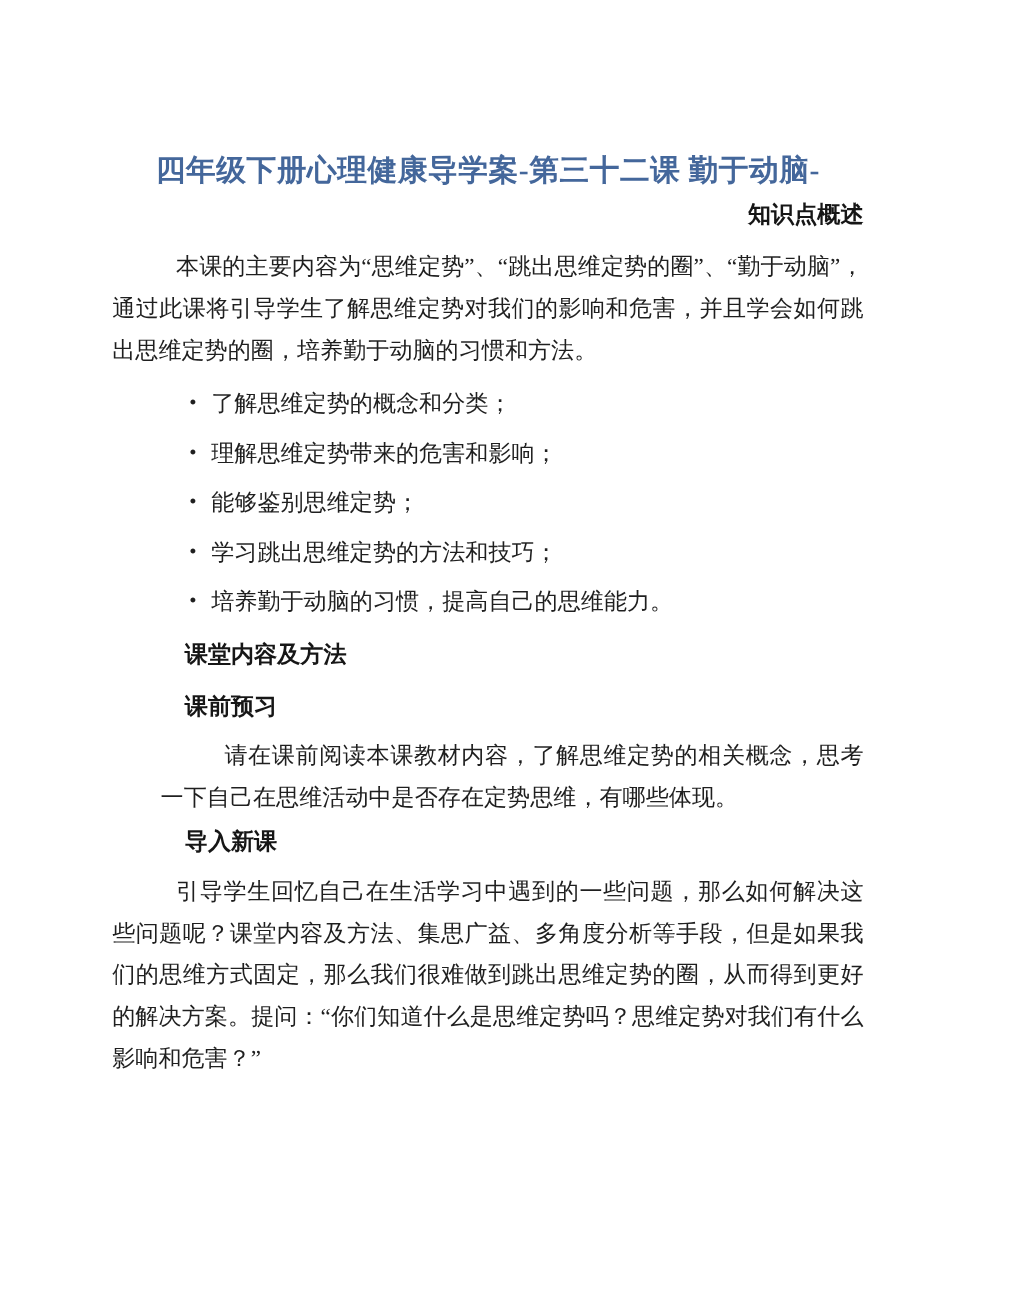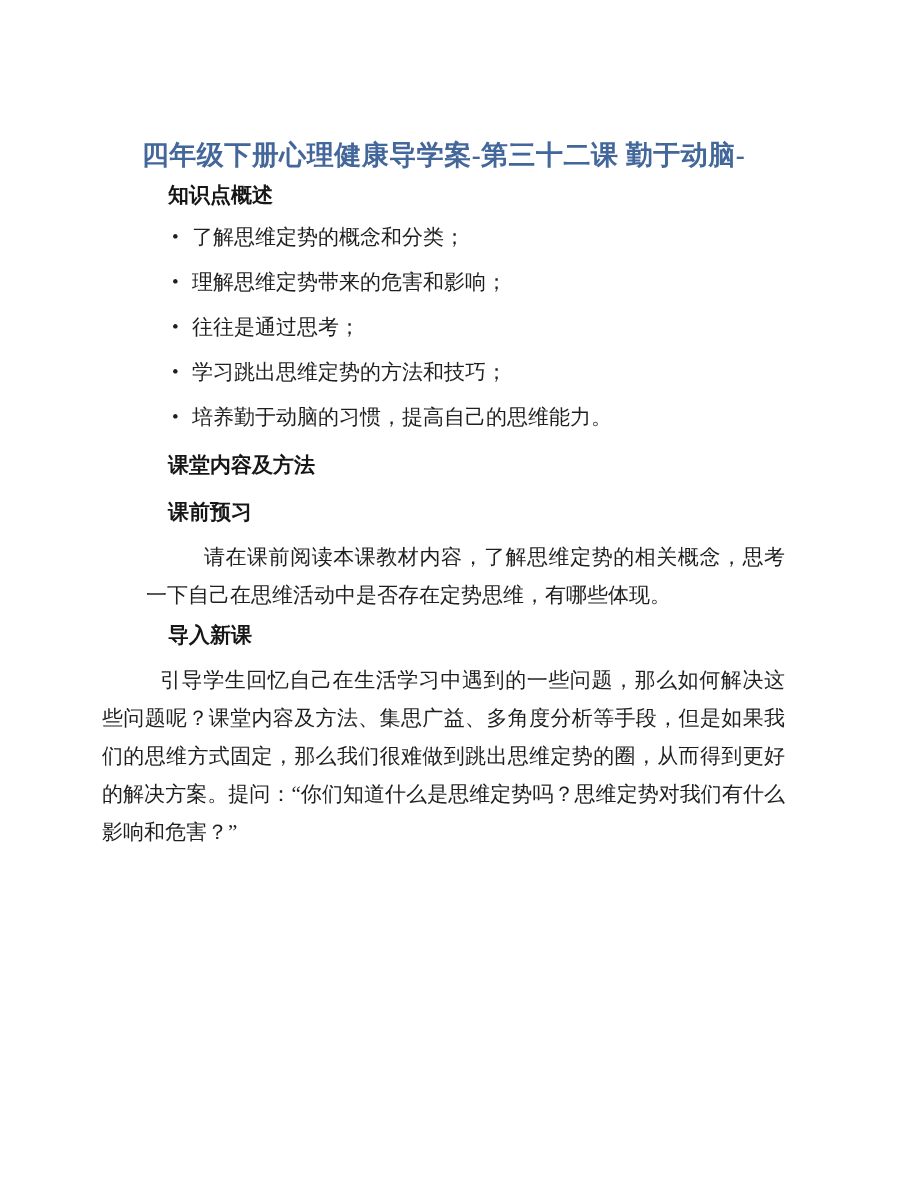--- a/index.html
+++ b/index.html
@@ -28,21 +28,21 @@
     letter-spacing: 0.5px;
   }
   .title-line { display: block; }
   .doc-heading {
     font-size: 21px;
     line-height: 24px;
     font-weight: bold;
     color: #161616;
     margin-left: 66px;
   }
-  .h-overview { margin-top: 10px; }
+  .h-overview { margin-top: 10px; text-align: right; }
   .h-goals    { margin-top: 6px;  }
   .h-method   { margin-top: 23px; }
   .h-preview  { margin-top: 23px; }
   .h-intro    { margin-top: 9px;  }
   .para {
     font-size: 21px;
     line-height: 38px;
     text-align: justify;
     text-indent: 58px;
     color: #1f1f1f;
@@ -77,34 +77,35 @@
 
 <div class="page">
   <div class="content">
 
     <h1 class="doc-title" style="color: rgb(68, 103, 155);">
       <span class="title-line">四年级下册心理健康导学案-第三十二课 勤于动脑-</span>
     </h1>
 
     <h2 class="doc-heading h-overview">知识点概述</h2>
 
+    <p class="para para-overview">本课的主要内容为“思维定势”、“跳出思维定势的圈”、“勤于动脑”，通过此课将引导学生了解思维定势对我们的影响和危害，并且学会如何跳出思维定势的圈，培养勤于动脑的习惯和方法。</p>
 
 
     <ul class="goal-list">
       <li class="goal-item">
         <span class="bullet-dot">•</span>
         <span class="goal-text">了解思维定势的概念和分类；</span>
       </li>
       <li class="goal-item">
         <span class="bullet-dot">•</span>
         <span class="goal-text">理解思维定势带来的危害和影响；</span>
       </li>
       <li class="goal-item">
         <span class="bullet-dot">•</span>
-        <span class="goal-text">往往是通过思考；</span>
+        <span class="goal-text">能够鉴别思维定势；</span>
       </li>
       <li class="goal-item">
         <span class="bullet-dot">•</span>
         <span class="goal-text">学习跳出思维定势的方法和技巧；</span>
       </li>
       <li class="goal-item">
         <span class="bullet-dot">•</span>
         <span class="goal-text">培养勤于动脑的习惯，提高自己的思维能力。</span>
       </li>
     </ul>

